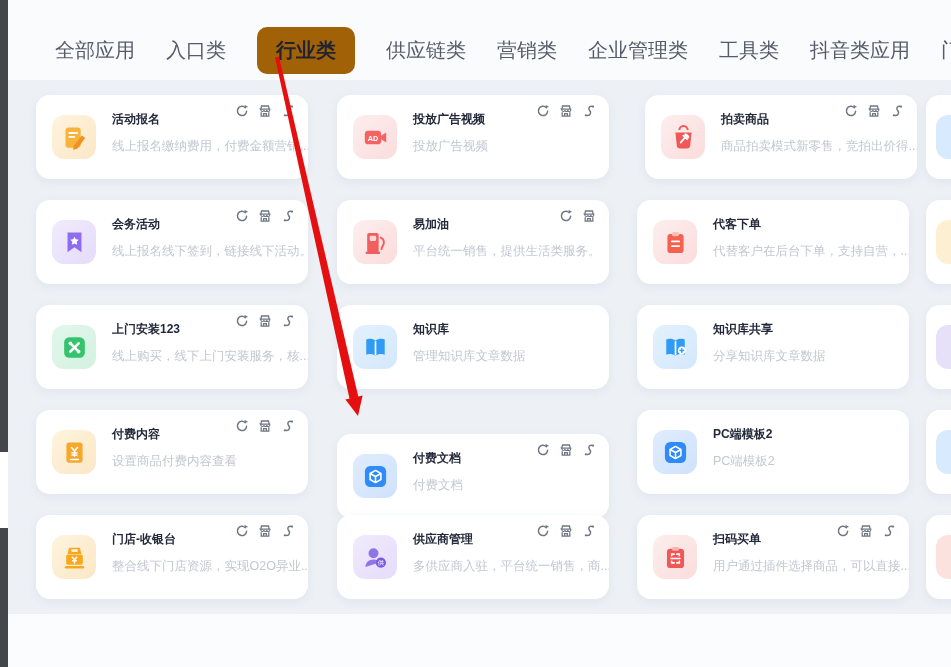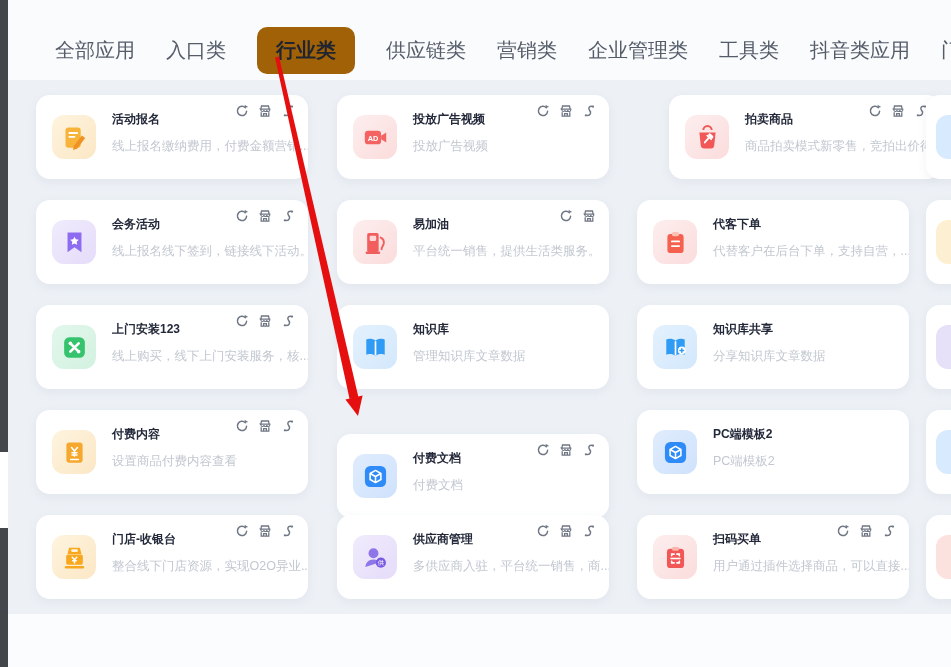--- a/index.html
+++ b/index.html
@@ -121,21 +121,21 @@
   <div class="appic bg-pink">
       <svg viewBox="0 0 24 24">
         <rect x="2.5" y="6" width="14.5" height="12" rx="3" fill="#f56262"></rect>
         <path d="M17 10.5l4.5-3v9l-4.5-3z" fill="#f56262"></path>
         <text x="9.8" y="15" font-size="6.5" font-weight="700" fill="#fff" text-anchor="middle">AD</text>
       </svg>
     </div>
   <div class="t">投放广告视频</div>
   <div class="s">投放广告视频</div>
 </div>
-<div class="card" style="left:669px;top:95px">
+<div class="card" style="left:645px;top:95px">
   <div class="acts">
     <span class="mi">
         <svg viewBox="0 0 14 14">
           <path d="M11.6 7.3a4.6 4.6 0 1 1-1.3-3.6" fill="none" stroke="currentColor" stroke-width="1.5" stroke-linecap="round"></path>
           <path d="M9.5.7l.6 3.1 3.1-.7z" fill="currentColor"></path>
         </svg>
       </span>
     <span class="mi">
         <svg viewBox="0 0 14 14" fill="none" stroke="currentColor">
           <path d="M2.9 5.1L3.5 2h7l.6 3.1" stroke-width="1.3"></path>

